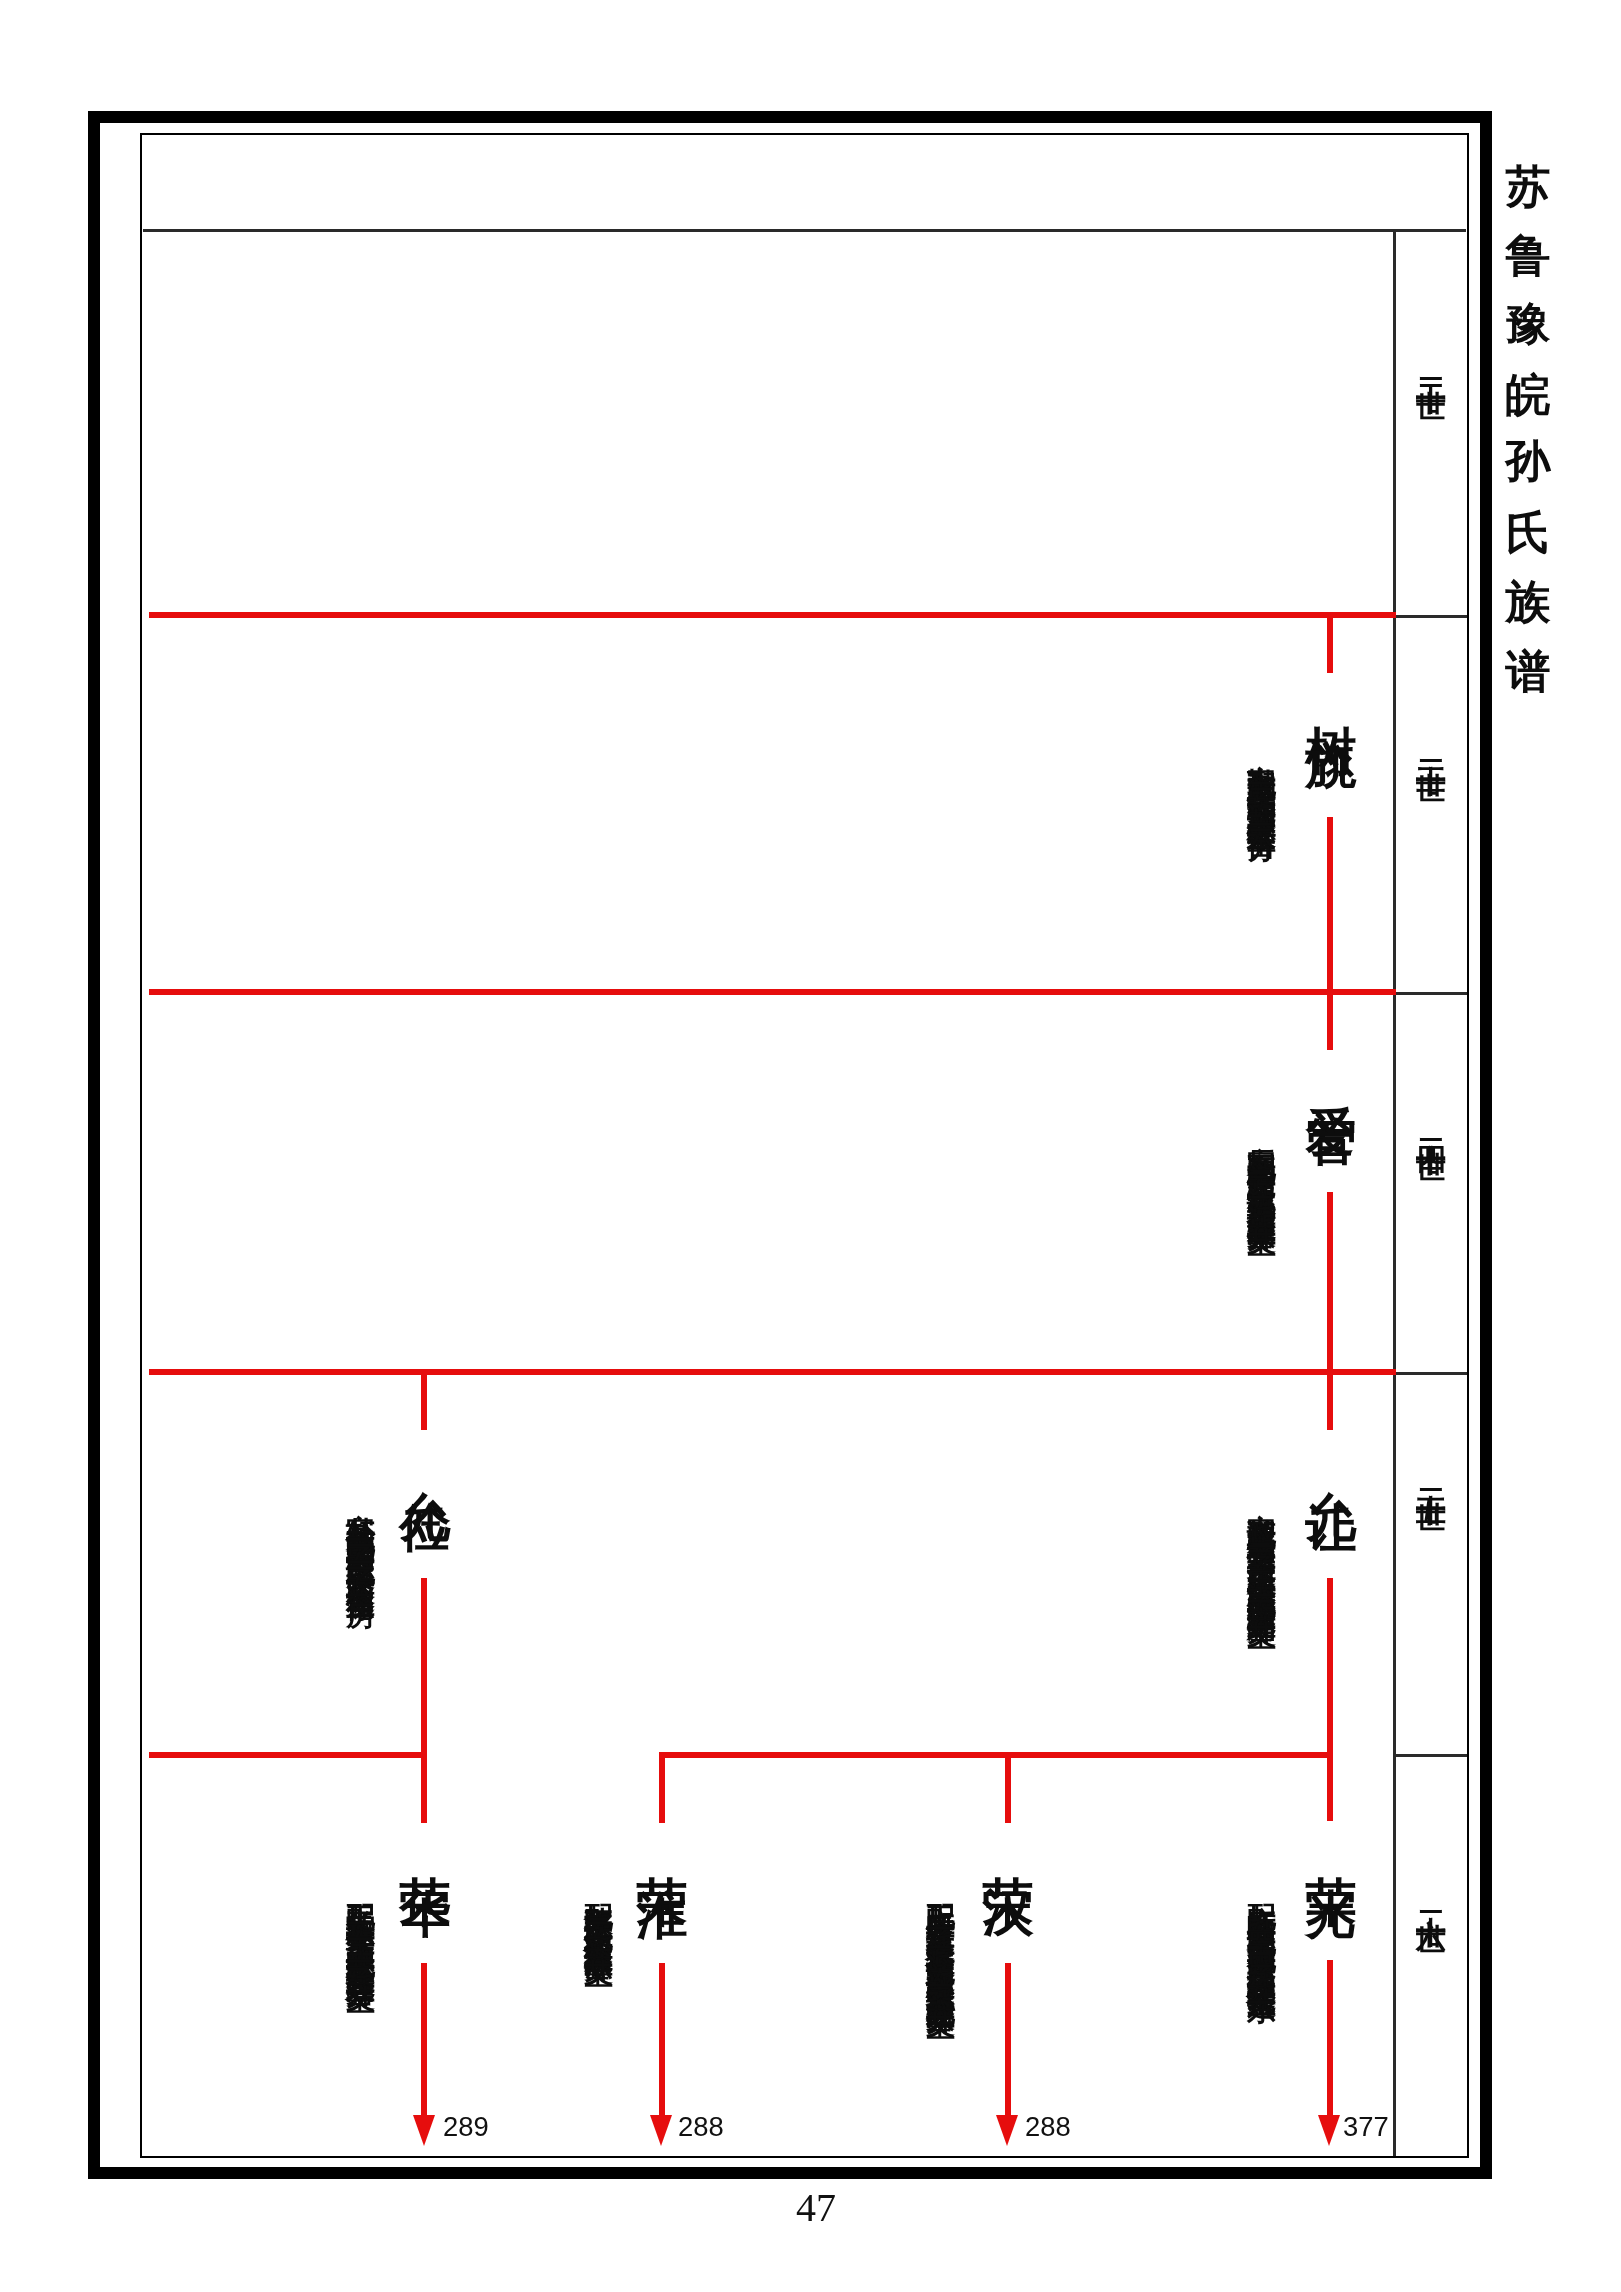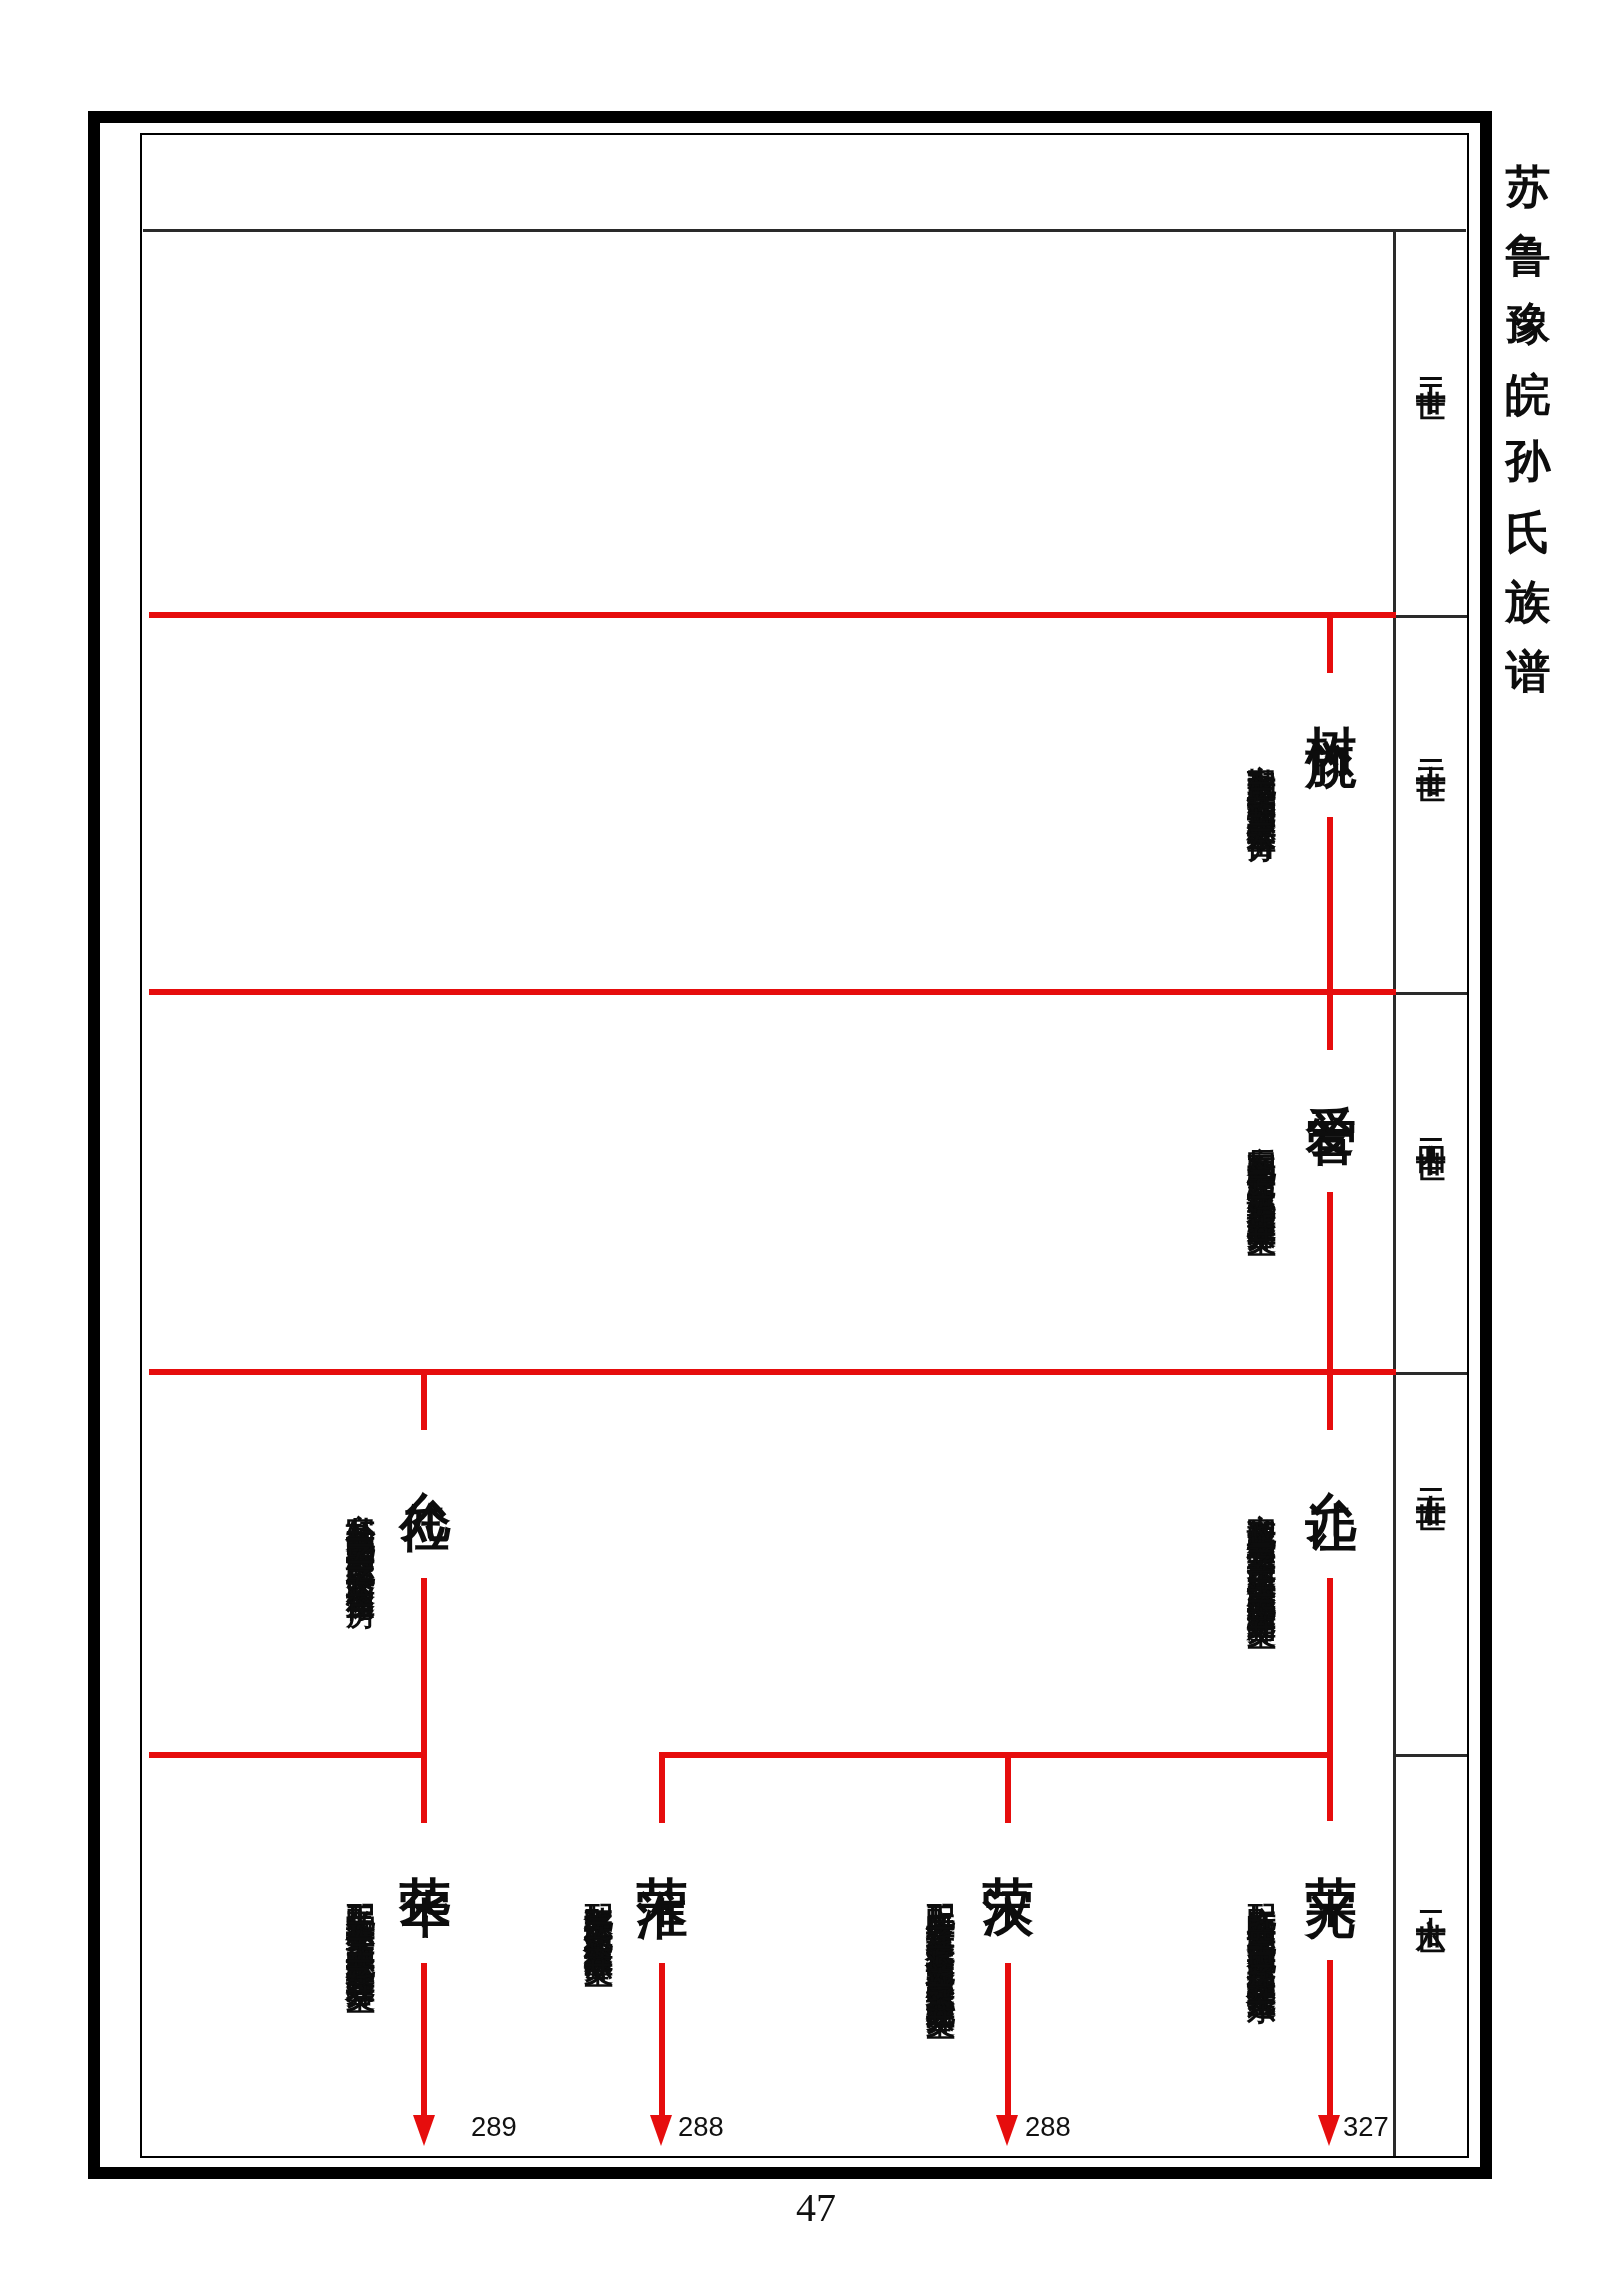--- a/index.html
+++ b/index.html
@@ -110,24 +110,24 @@
 
   <div class="rl rl-v" style="left:421px;top:1963px;height:157px;"></div>
   <div class="arrow-head" style="left:413px;top:2115px;"></div>
   <div class="rl rl-v" style="left:659px;top:1963px;height:157px;"></div>
   <div class="arrow-head" style="left:650px;top:2115px;"></div>
   <div class="rl rl-v" style="left:1005px;top:1963px;height:157px;"></div>
   <div class="arrow-head" style="left:996px;top:2115px;"></div>
   <div class="rl rl-v" style="left:1327px;top:1960px;height:160px;"></div>
   <div class="arrow-head" style="left:1318px;top:2115px;"></div>
 
-  <div class="page-ref" style="left:443px;top:2111px;margin-left:28px;">289</div>
+  <div class="page-ref" style="left:443px;top:2111px;">289</div>
   <div class="page-ref" style="left:678px;top:2111px;">288</div>
   <div class="page-ref" style="left:1025px;top:2111px;">288</div>
-  <div class="page-ref" style="left:1343px;top:2111px;">327</div>
+  <div class="page-ref" style="left:1343px;top:2111px;">377</div>
 
   <div class="vtext person-name" style="left:1301px;top:684px;">树旐</div>
   <div class="vtext person-desc" style="left:1076px;top:741px;width:206px;">字勤方配单楼王氏子二葬韩庄迤东墓有碑林基盛二亩二分</div>
 
   <div class="vtext person-name" style="left:1301px;top:1064px;">爱管</div>
   <div class="vtext person-desc" style="left:1076px;top:1123px;width:206px;">字辰亭配阎楼阎氏子三女二长适狄庄张元瓒次适胡新庄崔家葬父茔</div>
 
   <div class="vtext person-name" style="left:1301px;top:1449px;">允让</div>
   <div class="vtext person-desc" style="left:994px;top:1490px;width:288px;">字谦益配赵楼赵宜均女子三女三长适李庄李殿臣次适于淹张成伦三适于淹李文灿葬父茔</div>
   <div class="vtext person-name" style="left:395px;top:1449px;">允俭</div>

